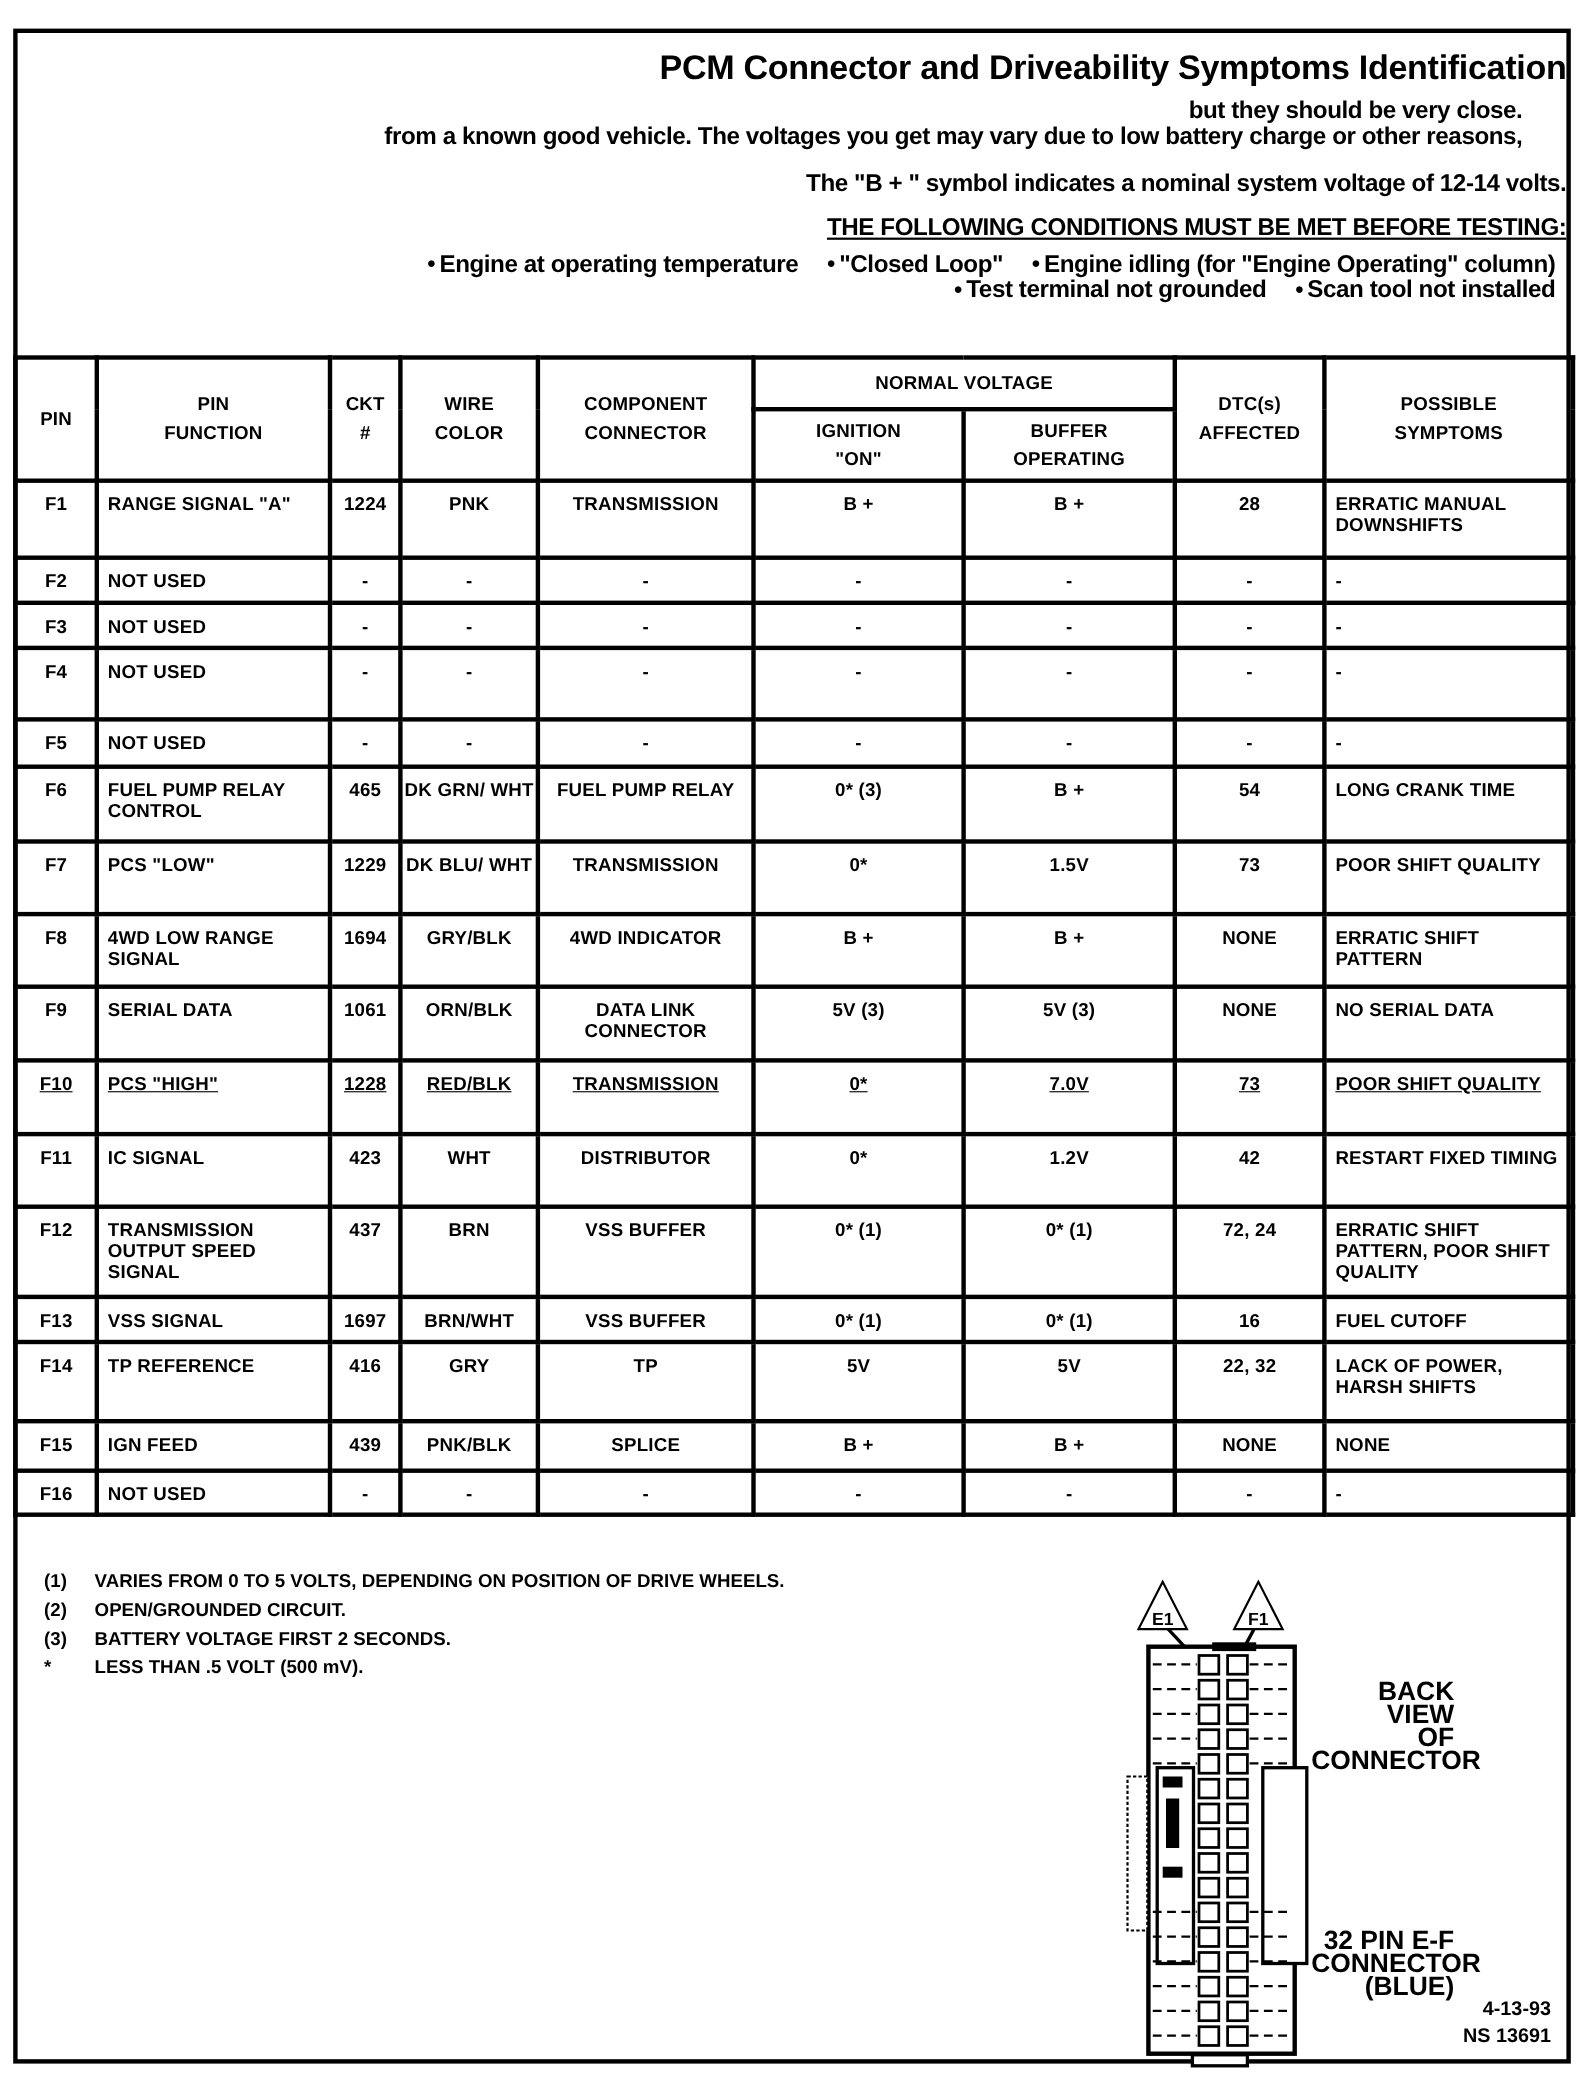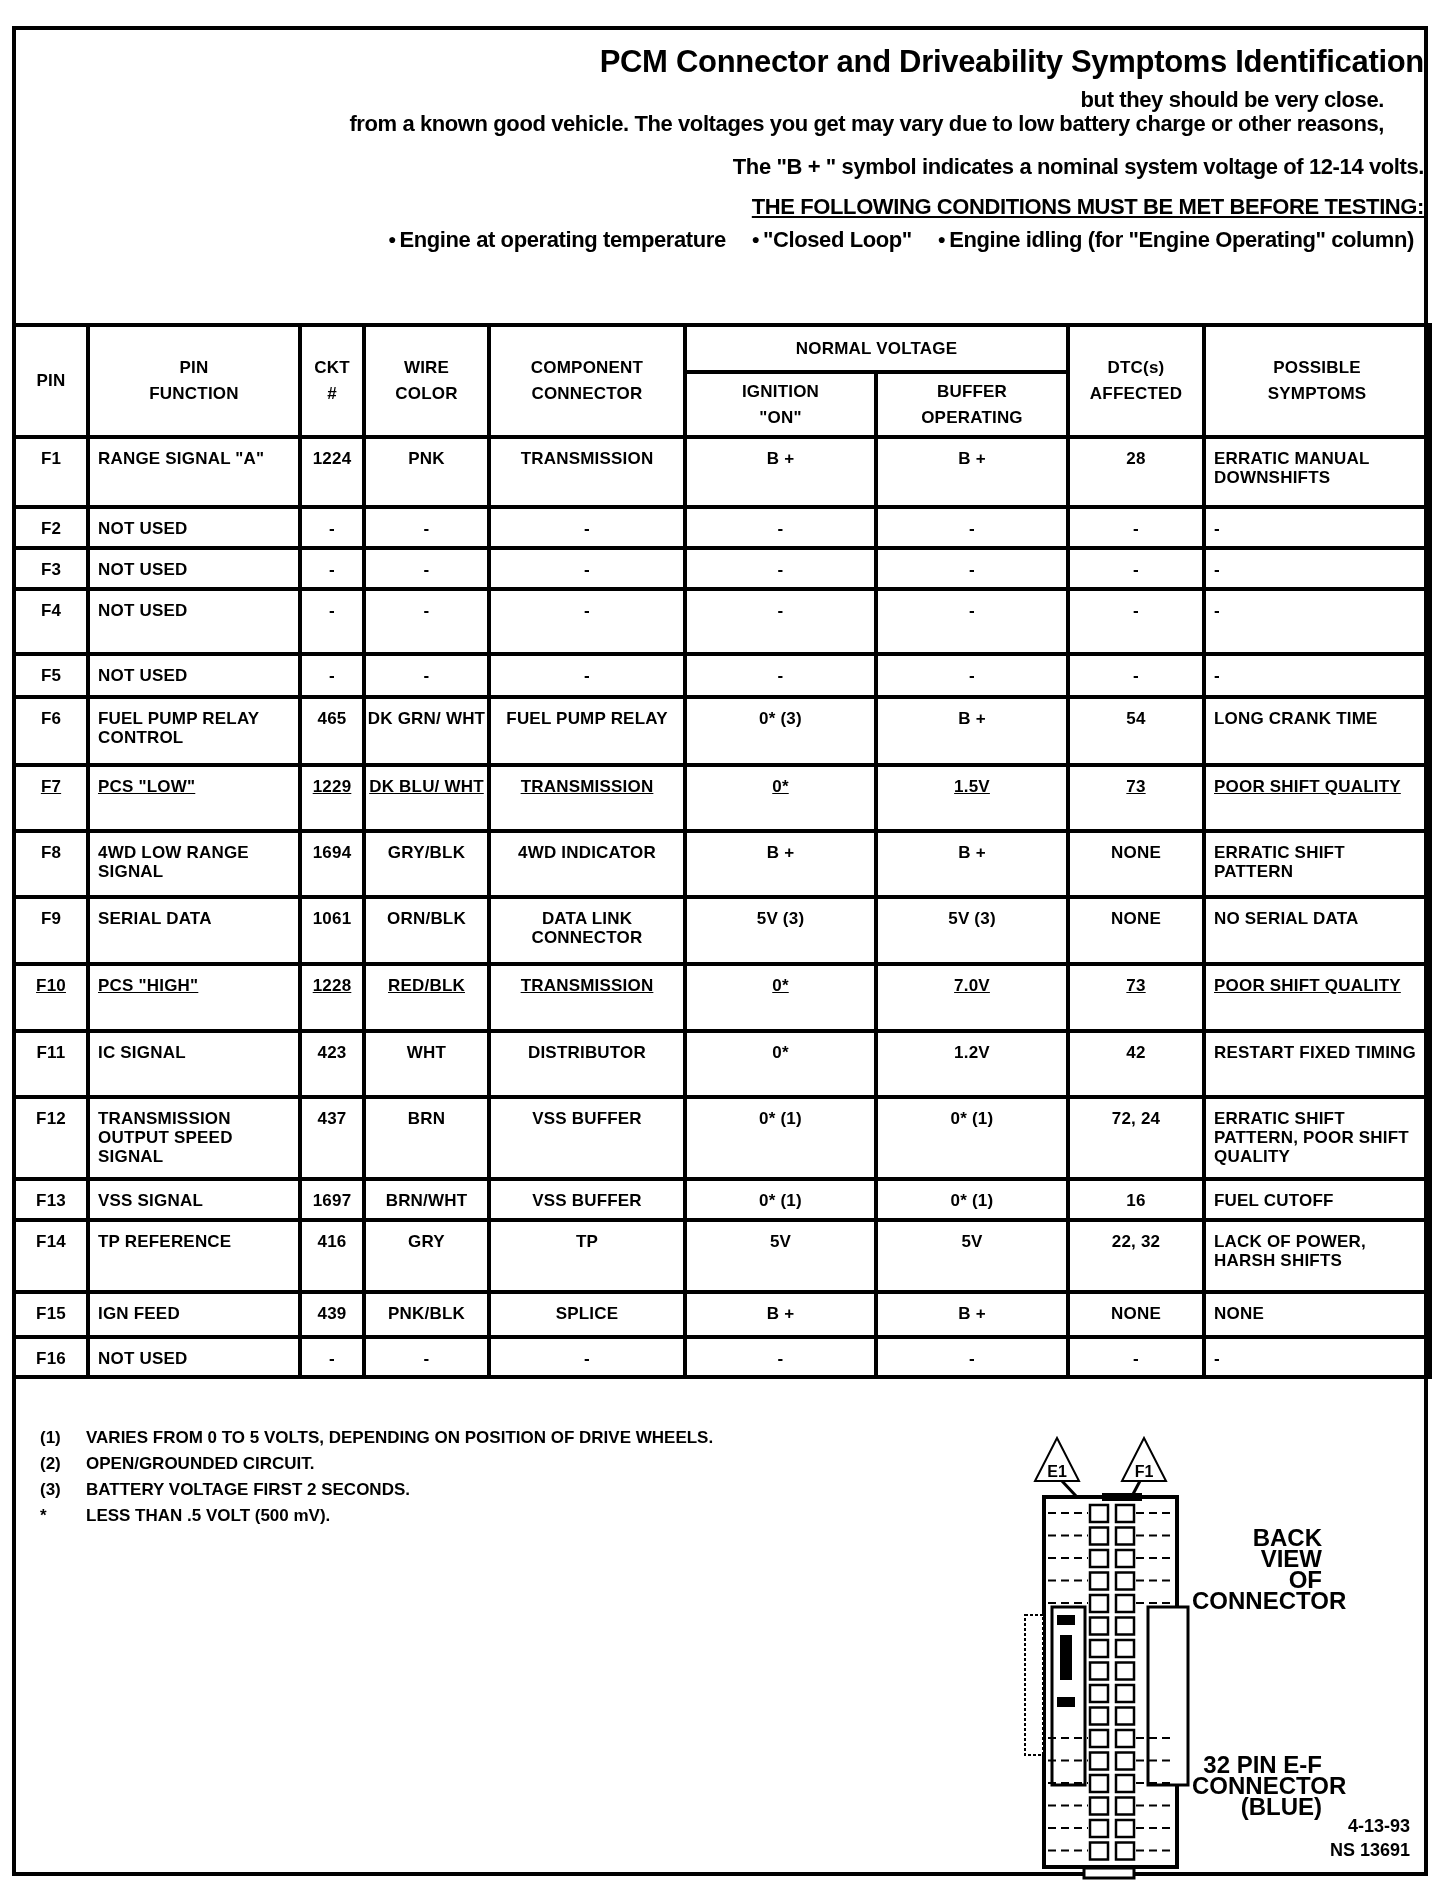--- a/index.html
+++ b/index.html
@@ -53,20 +53,24 @@
       <div>from a known good vehicle.  The voltages you get may vary due to low battery charge or other reasons,</div>
     </div>
     <div class="bplus">The "B + " symbol indicates a nominal system voltage of 12-14 volts.</div>
     <div class="cond-h">THE FOLLOWING CONDITIONS MUST BE MET BEFORE TESTING:</div>
     <div class="cond">
       <div>
         <span class="item">Engine at operating temperature</span>
         <span class="item">"Closed Loop"</span>
         <span class="item">Engine idling (for "Engine Operating" column)</span>
       </div>
+      <div>
+        <span class="item">Test terminal not grounded</span>
+        <span class="item">Scan tool not installed</span>
+      </div>
     </div>
   </div>
 
   <table class="pins">
     <colgroup>
       <col style="width:74px">
         <col style="width:212px">
         <col style="width:64px">
         <col style="width:125px">
       <col style="width:196px">
@@ -175,21 +179,21 @@
           <td class="pin">F6</td>
           <td class="fn">FUEL PUMP RELAY CONTROL</td>
           <td>465</td>
           <td>DK GRN/ WHT</td>
           <td>FUEL PUMP RELAY</td>
           <td>0* (3)</td>
           <td>B +</td>
           <td>54</td>
           <td class="sym">LONG CRANK TIME</td>
         </tr>
-        <tr style="height: 66px; text-decoration: underline;">
+        <tr style="height: 66px;">
           <td class="pin">F7</td>
           <td class="fn">PCS "LOW"</td>
           <td>1229</td>
           <td>DK BLU/ WHT</td>
           <td>TRANSMISSION</td>
           <td>0*</td>
           <td>1.5V</td>
           <td>73</td>
           <td class="sym">POOR SHIFT QUALITY</td>
         </tr>

